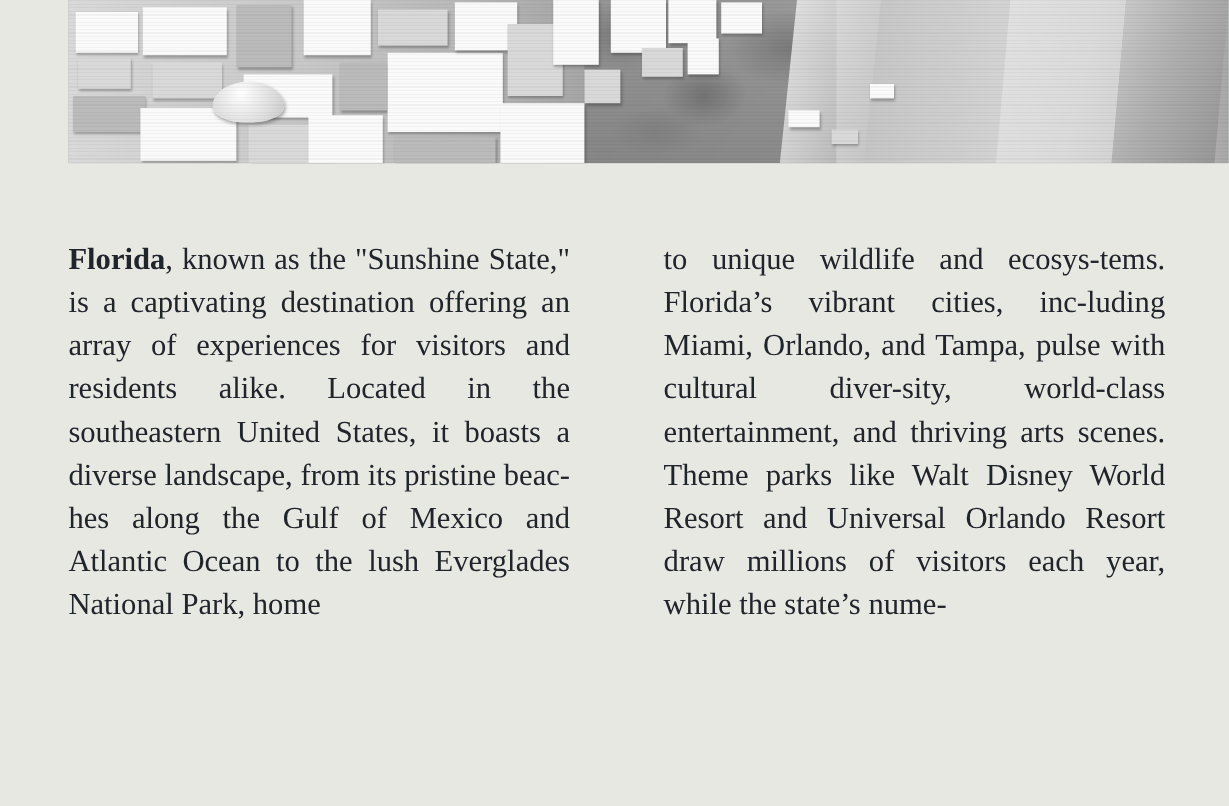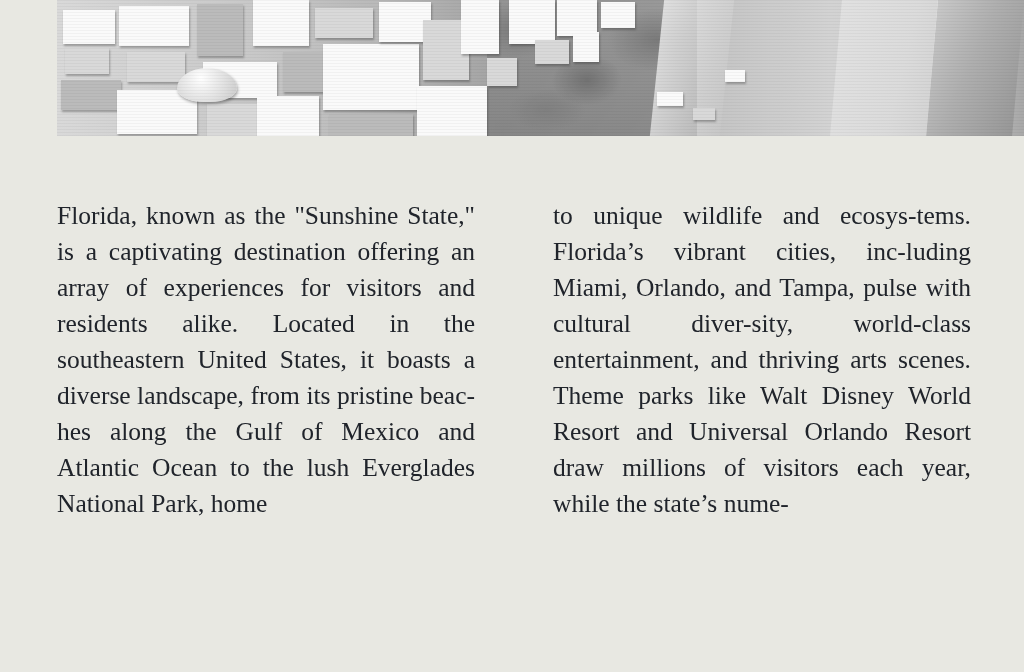--- a/index.html
+++ b/index.html
@@ -148,21 +148,21 @@
   .col p {
     margin: 0;
     font-size: 25.5px;
     line-height: 36px;
     color: #20242b;
     text-align: justify;
     text-justify: inter-word;
     hyphens: manual;
   }
   .col p b {
-    font-weight: 400;
+    font-weight: 700;
   }
 </style>
 </head>
 <body>
 
 <div class="page">
 
   <div class="hero">
     <div class="hero-photo">
       <div class="photo-base"></div>

